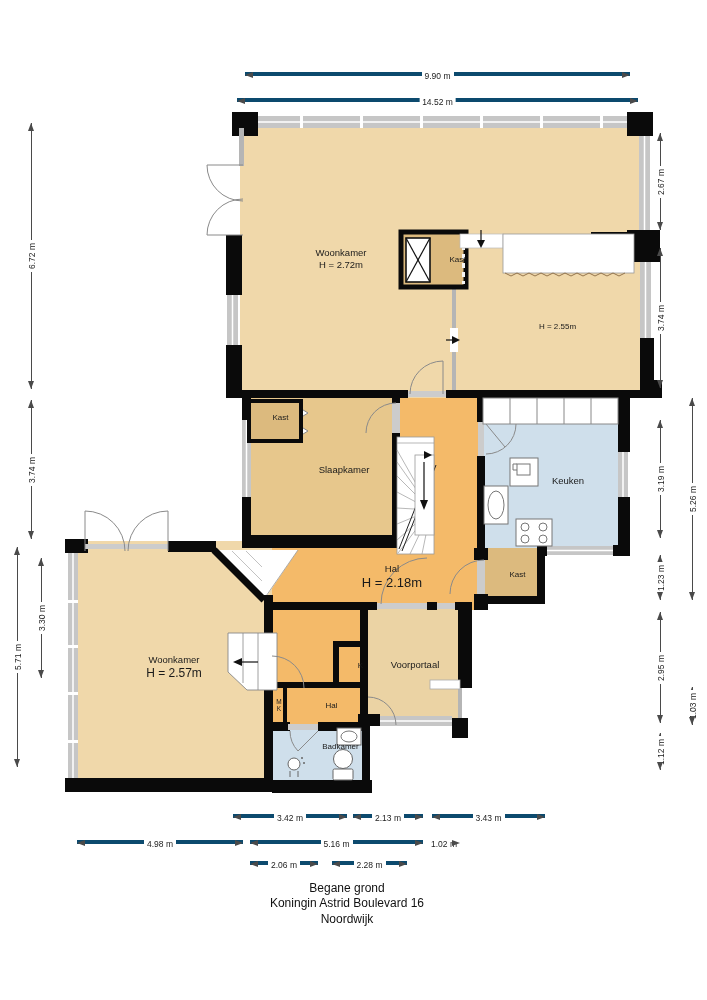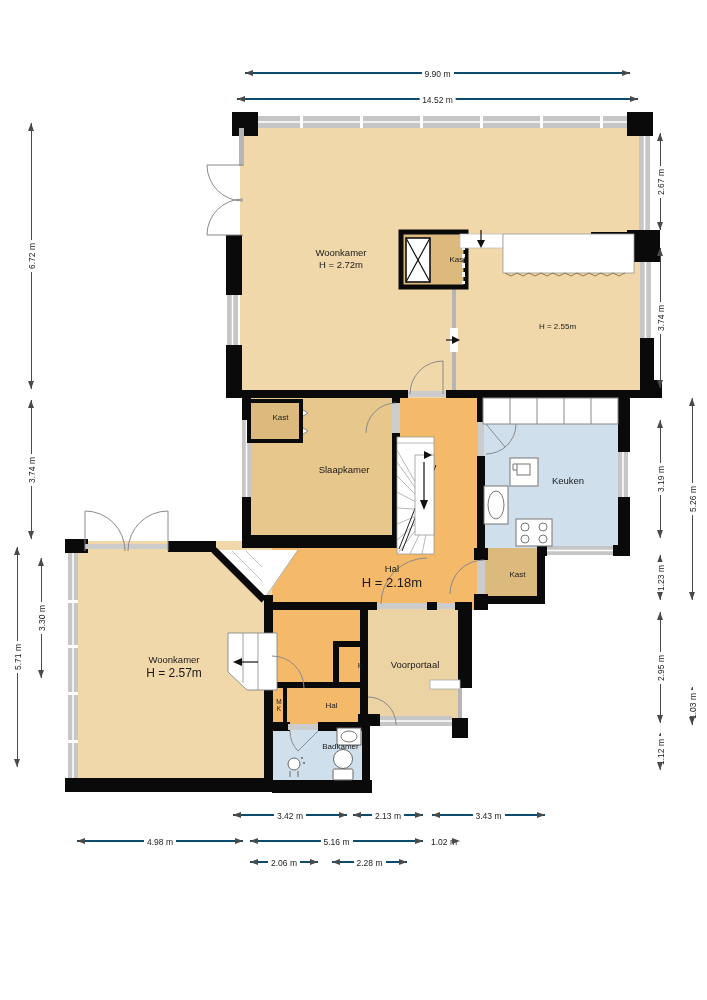--- a/index.html
+++ b/index.html
@@ -8,21 +8,21 @@
     font-family:"Liberation Sans", sans-serif;color:#1a1a1a;
   }
   svg{position:absolute;left:0;top:0;}
   
   .rl{position:absolute;transform:translate(-50%,-50%);text-align:center;
       font-size:9.5px;line-height:1.3;color:#1a1a1a;white-space:nowrap;pointer-events:none;}
   .rl.small{font-size:8px;padding-left:21px;}
   .rl.tiny{font-size:6.5px;white-space:normal;width:8px;line-height:1.05;word-break:break-all;}
   
   .dim{position:absolute;}
-  .dim-h{height:0;border-top:2px solid #0c4a6e;}
+  .dim-h{height:0;border-top:4px solid #0c4a6e;}
   .dim-h::before{content:'';position:absolute;left:0;top:-4.5px;width:0;height:0;
     border-top:3.5px solid transparent;border-bottom:3.5px solid transparent;border-right:8px solid #4a4a4a;}
   .dim-h::after{content:'';position:absolute;right:0;top:-4.5px;width:0;height:0;
     border-top:3.5px solid transparent;border-bottom:3.5px solid transparent;border-left:8px solid #4a4a4a;}
   .dim-v{width:0;border-left:1px solid #4a4a4a;}
   .dim-v::before{content:'';position:absolute;top:0;left:-4px;width:0;height:0;
     border-left:3.5px solid transparent;border-right:3.5px solid transparent;border-bottom:8px solid #4a4a4a;}
   .dim-v::after{content:'';position:absolute;bottom:0;left:-4px;width:0;height:0;
     border-left:3.5px solid transparent;border-right:3.5px solid transparent;border-top:8px solid #4a4a4a;}
   .dim .lbl{position:absolute;background:#fff;font-size:8.5px;color:#222;padding:0 3px;white-space:nowrap;}
@@ -360,14 +360,19 @@
   <div class="dim dim-h" style="left:428px;top:840px;width:32px">
     <span class="lbl">1.02 m</span>
     </div>
   <div class="dim dim-h" style="left:250px;top:861px;width:68px">
     <span class="lbl">2.06 m</span>
     </div>
   <div class="dim dim-h" style="left:332px;top:861px;width:75px">
     <span class="lbl">2.28 m</span>
     </div>
 
+  <div id="plan-title">
+    <div>Begane grond</div>
+    <div>Koningin Astrid Boulevard 16</div>
+    <div>Noordwijk</div>
+  </div>
 
 </div>
 
 </body></html>

